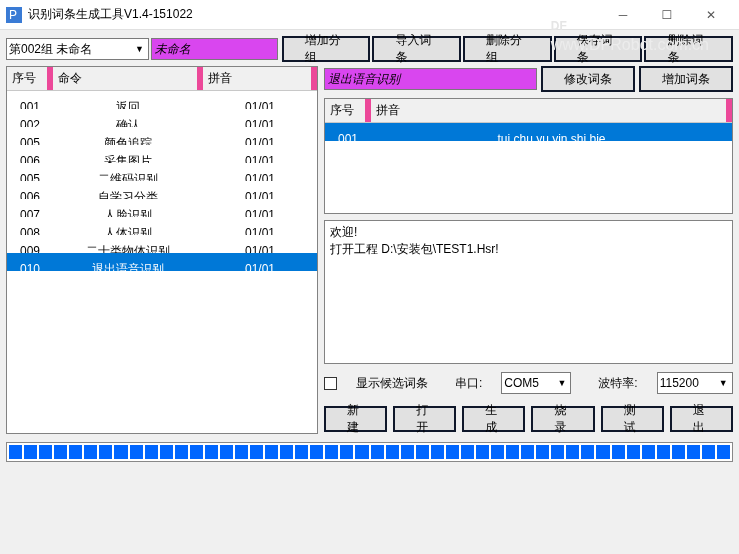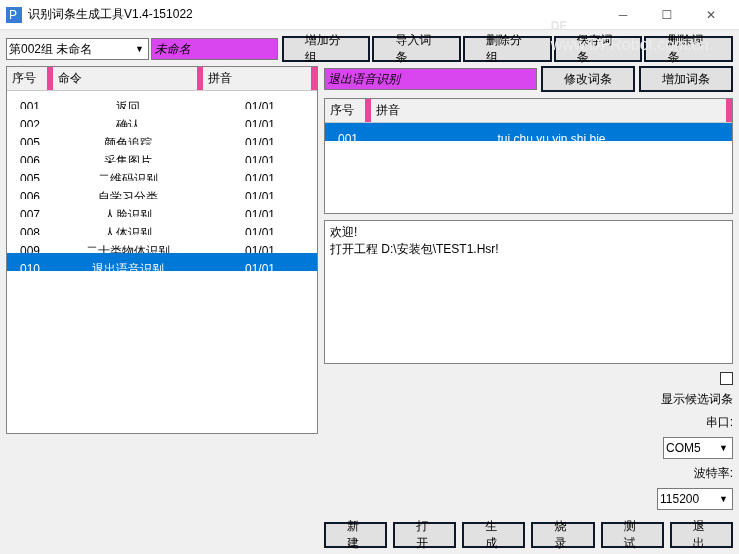--- a/index.html
+++ b/index.html
@@ -36,21 +36,21 @@
 .left .table .body { height: 346px; }
 .left .c1 { width: 46px; } .left .c2 { width: 150px; } .left .c3 { flex:1; }
 
 .right-row { display: flex; gap: 4px; align-items: center; }
 .right .tbl2 { height: 116px; }
 .right .tbl2 .body { height: 94px; }
 .right .tbl2 .c1 { width: 46px; } .right .tbl2 .c2 { flex:1; }
 
 .log { border: 1px solid #828282; background: #fff; height: 144px; padding: 3px 5px; overflow: auto; white-space: pre-line; }
 
-.opt-row { display: flex; align-items: flex-end; gap: 6px; padding: 2px 0; flex-direction: column; }
+.opt-row { display: flex; align-items: center; gap: 19px; padding: 2px 0; }
 .chk { width: 13px; height: 13px; border: 1px solid #333; background: #fff; display: inline-block; }
 
 .btn-row { display: flex; gap: 6px; justify-content: flex-end; padding-top: 4px; }
 
 .progress { margin: 8px 6px 0 6px; height: 20px; border: 1px solid #888; background: #fff; display: flex; gap: 2px; padding: 2px; }
 .progress span { flex: 1; background: #0066ff; }
 </style>
 </head>
 <body>
 

